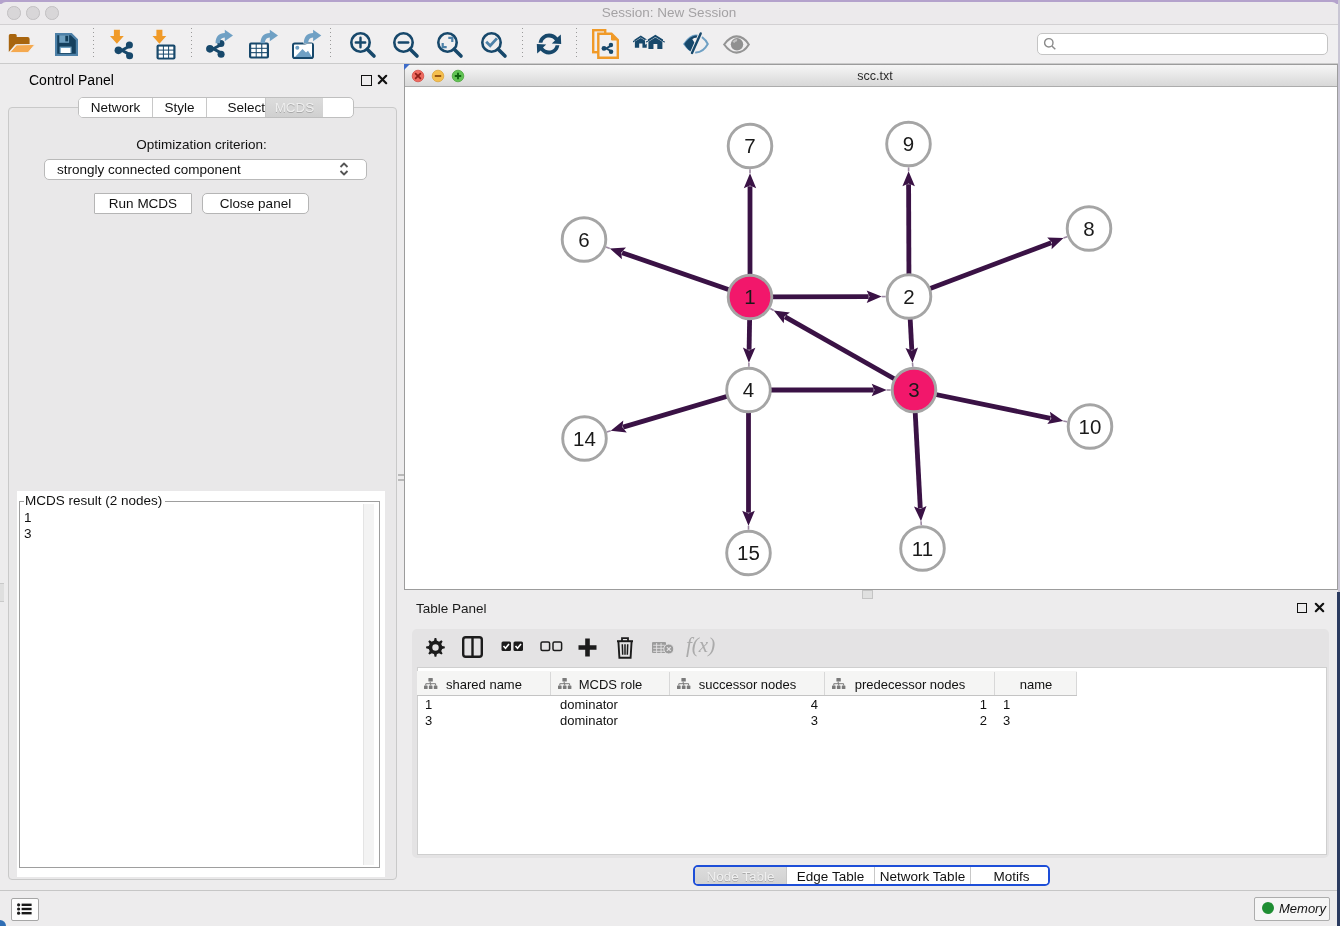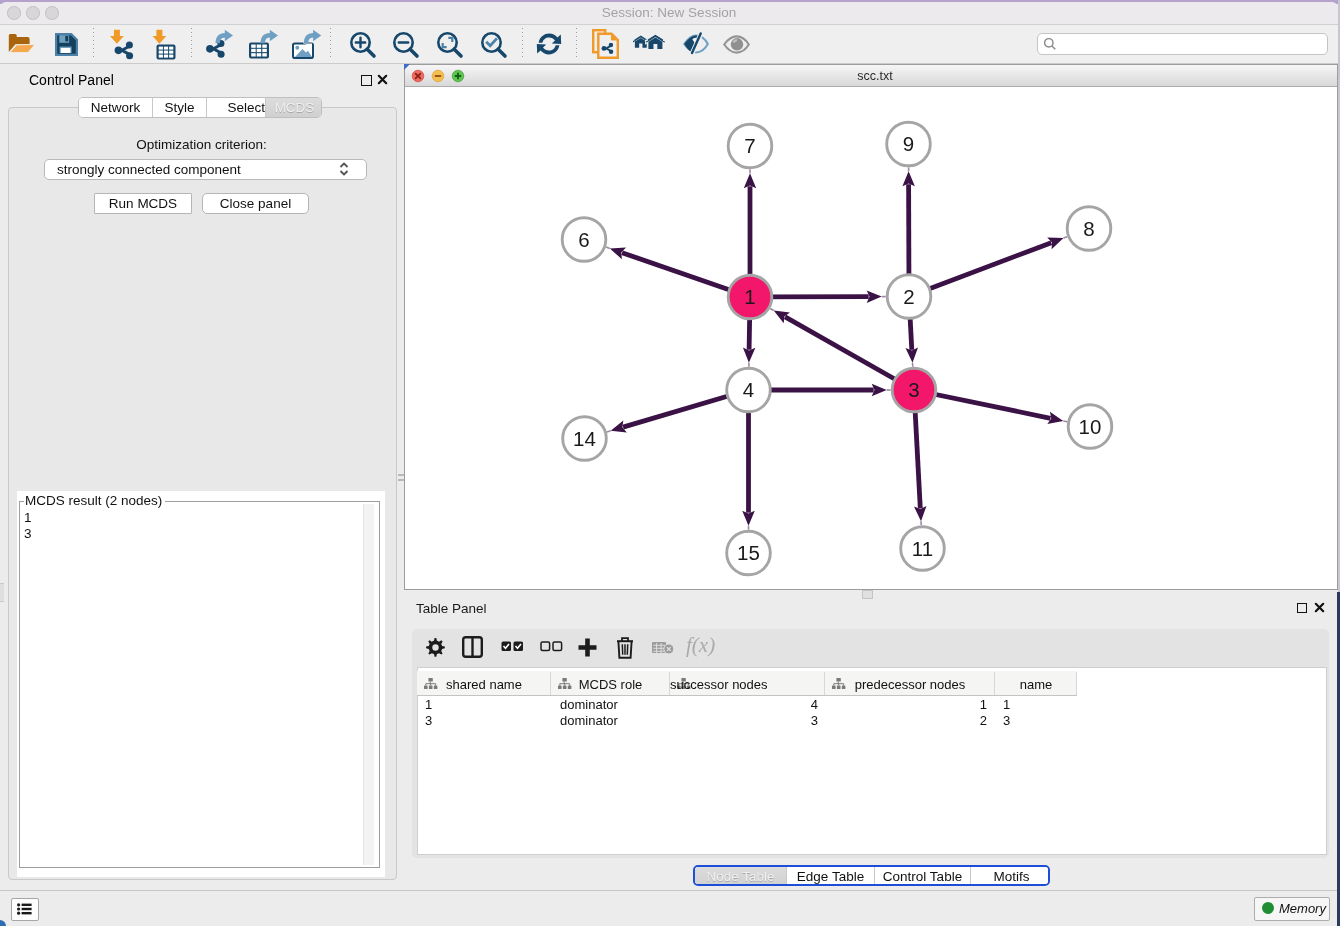--- a/index.html
+++ b/index.html
@@ -191,21 +191,21 @@
 
 <div class="abs" style="left:0;top:64px;width:403px;height:826px;background:#EDECED;"></div>
 <div class="abs" style="left:29px;top:72px;font-size:14px;color:#000000;">Control Panel</div>
 <div class="abs" style="left:361px;top:75px;width:9px;height:9px;border:1.6px solid #111;"></div>
 <svg class="abs" style="left:377px;top:74px;" width="11" height="11" viewBox="0 0 11 11">
     <path d="M1.8 1.8 L9.2 9.2 M9.2 1.8 L1.8 9.2" stroke="#111" stroke-width="2.2" stroke-linecap="round"></path>
   </svg>
 
 <div class="abs" style="left:8px;top:107px;width:389px;height:773px;background:#E9E8E9;border:1px solid #C9C9C9;border-radius:4px;box-sizing:border-box;"></div>
 
-<div class="abs" style="left:78px;top:97px;width:244px;height:21px;border:1px solid #BFBFBF;border-radius:5px;overflow:hidden;background:#fff;box-sizing:border-box;">
+<div class="abs" style="left:78px;top:97px;width:276px;height:21px;border:1px solid #BFBFBF;border-radius:5px;overflow:hidden;background:#fff;box-sizing:border-box;">
     <div style="position:absolute;left:0px;top:0;width:73px;height:21px;background:#fff;color:#111;font-size:13.5px;line-height:20px;text-align:center;box-sizing:border-box;">Network</div>
     <div style="position:absolute;left:73px;top:0;width:54px;height:21px;background:#fff;border-left:1px solid #C8C8C8;color:#111;font-size:13.5px;line-height:20px;text-align:center;box-sizing:border-box;">Style</div>
     <div style="position:absolute;left:127px;top:0;width:59px;height:21px;background:#fff;border-left:1px solid #C8C8C8;color:#111;font-size:13.5px;line-height:20px;text-align:right;box-sizing:border-box;">Select</div>
     <div style="position:absolute;left:186px;top:0;width:58px;height:21px;background:linear-gradient(#DCDCDC,#CFCFCF);border-left:1px solid #C8C8C8;color:#EFEFEF;text-shadow:0 1px 0 #AAA;font-size:13.5px;line-height:20px;text-align:center;box-sizing:border-box;">MCDS</div>
   </div>
 
 <div class="abs" style="left:0px;top:137px;width:403px;text-align:center;font-size:13.5px;color:#111;">Optimization criterion:</div>
 <div class="abs" style="left:44px;top:159px;width:309px;height:19px;background:#fff;border:1px solid #B9B9B9;border-radius:5px;font-size:13.5px;color:#111;line-height:19px;padding-left:12px;box-sizing:content-box;">strongly connected component</div>
 <svg class="abs" style="left:338px;top:162px;" width="12" height="14" viewBox="0 0 12 14">
     <path d="M2.5 5 L6 1.5 L9.5 5" fill="none" stroke="#555" stroke-width="1.8" stroke-linejoin="round"></path>
@@ -390,21 +390,21 @@
 <div class="abs" style="left:669px;top:672px;width:1px;height:23px;background:#D8D8D8;"></div>
 <svg class="abs" style="left:677px;top:678px;" width="14" height="11" viewBox="0 0 14 11">
     <g fill="#7A7A7A">
       <rect x="4.4" y="0" width="4.4" height="3.6" rx="0.6"></rect>
 <rect x="0" y="7.4" width="3.6" height="3.6" rx="0.6"></rect>
       <rect x="4.9" y="7.4" width="3.6" height="3.6" rx="0.6"></rect>
       <rect x="9.8" y="7.4" width="3.6" height="3.6" rx="0.6"></rect>
 <path d="M6.2 3.6 L6.2 6 M1.8 7.4 L1.8 5.7 L11.6 5.7 L11.6 7.4 M6.7 5.7 L6.7 7.4" stroke="#7A7A7A" stroke-width="1" fill="none"></path>
     </g>
   </svg>
-<div class="abs" style="left:670px;top:677px;width:155px;text-align:left;font-size:13px;color:#111;">successor nodes</div>
+<div class="abs" style="left:670px;top:677px;width:155px;text-align:center;font-size:13px;color:#111;">successor nodes</div>
 <div class="abs" style="left:824px;top:672px;width:1px;height:23px;background:#D8D8D8;"></div>
 <svg class="abs" style="left:832px;top:678px;" width="14" height="11" viewBox="0 0 14 11">
     <g fill="#7A7A7A">
       <rect x="4.4" y="0" width="4.4" height="3.6" rx="0.6"></rect>
 <rect x="0" y="7.4" width="3.6" height="3.6" rx="0.6"></rect>
       <rect x="4.9" y="7.4" width="3.6" height="3.6" rx="0.6"></rect>
       <rect x="9.8" y="7.4" width="3.6" height="3.6" rx="0.6"></rect>
 <path d="M6.2 3.6 L6.2 6 M1.8 7.4 L1.8 5.7 L11.6 5.7 L11.6 7.4 M6.7 5.7 L6.7 7.4" stroke="#7A7A7A" stroke-width="1" fill="none"></path>
     </g>
   </svg>
@@ -419,21 +419,21 @@
 <div class="abs" style="left:1003px;top:697px;font-size:13px;color:#111;">1</div>
 <div class="abs" style="left:425px;top:712.8px;font-size:13px;color:#111;">3</div>
 <div class="abs" style="left:560px;top:712.8px;font-size:13px;color:#111;">dominator</div>
 <div class="abs" style="left:670px;top:712.8px;width:148px;text-align:right;font-size:13px;color:#111;">3</div>
 <div class="abs" style="left:825px;top:712.8px;width:162px;text-align:right;font-size:13px;color:#111;">2</div>
 <div class="abs" style="left:1003px;top:712.8px;font-size:13px;color:#111;">3</div>
 
 <div class="abs" style="left:693px;top:865px;width:357px;height:21px;border:2px solid #1d4ed8;border-radius:5px;overflow:hidden;background:#fff;box-sizing:border-box;">
     <div style="position:absolute;left:0px;top:0;width:91px;height:21px;background:linear-gradient(#DCDCDC,#CFCFCF);color:#EFEFEF;text-shadow:0 1px 0 #AAA;font-size:13.5px;line-height:20px;text-align:center;box-sizing:border-box;">Node Table</div>
     <div style="position:absolute;left:91px;top:0;width:88px;height:21px;background:#fff;border-left:1px solid #C8C8C8;color:#111;font-size:13.5px;line-height:20px;text-align:center;box-sizing:border-box;">Edge Table</div>
-    <div style="position:absolute;left:179px;top:0;width:96px;height:21px;background:#fff;border-left:1px solid #C8C8C8;color:#111;font-size:13.5px;line-height:20px;text-align:center;box-sizing:border-box;">Control Table</div>
+    <div style="position:absolute;left:179px;top:0;width:96px;height:21px;background:#fff;border-left:1px solid #C8C8C8;color:#111;font-size:13.5px;line-height:20px;text-align:center;box-sizing:border-box;">Network Table</div>
     <div style="position:absolute;left:275px;top:0;width:82px;height:21px;background:#fff;border-left:1px solid #C8C8C8;color:#111;font-size:13.5px;line-height:20px;text-align:center;box-sizing:border-box;">Motifs</div>
   </div>
 
 <div class="abs" style="left:0;top:890px;width:1340px;height:36px;background:#EDECED;border-top:1px solid #C6C6C6;box-sizing:border-box;"></div>
 <div class="abs" style="left:11px;top:898px;width:26px;height:21px;background:#FDFDFD;border:1px solid #A6A6A6;border-radius:2px;"></div>
 <svg class="abs" style="left:17px;top:903px;" width="15" height="12" viewBox="0 0 15 12">
     <g fill="#1a1a1a">
       <circle cx="1.6" cy="1.8" r="1.6"></circle>
       <circle cx="1.6" cy="6" r="1.6"></circle>
       <circle cx="1.6" cy="10.2" r="1.6"></circle>

